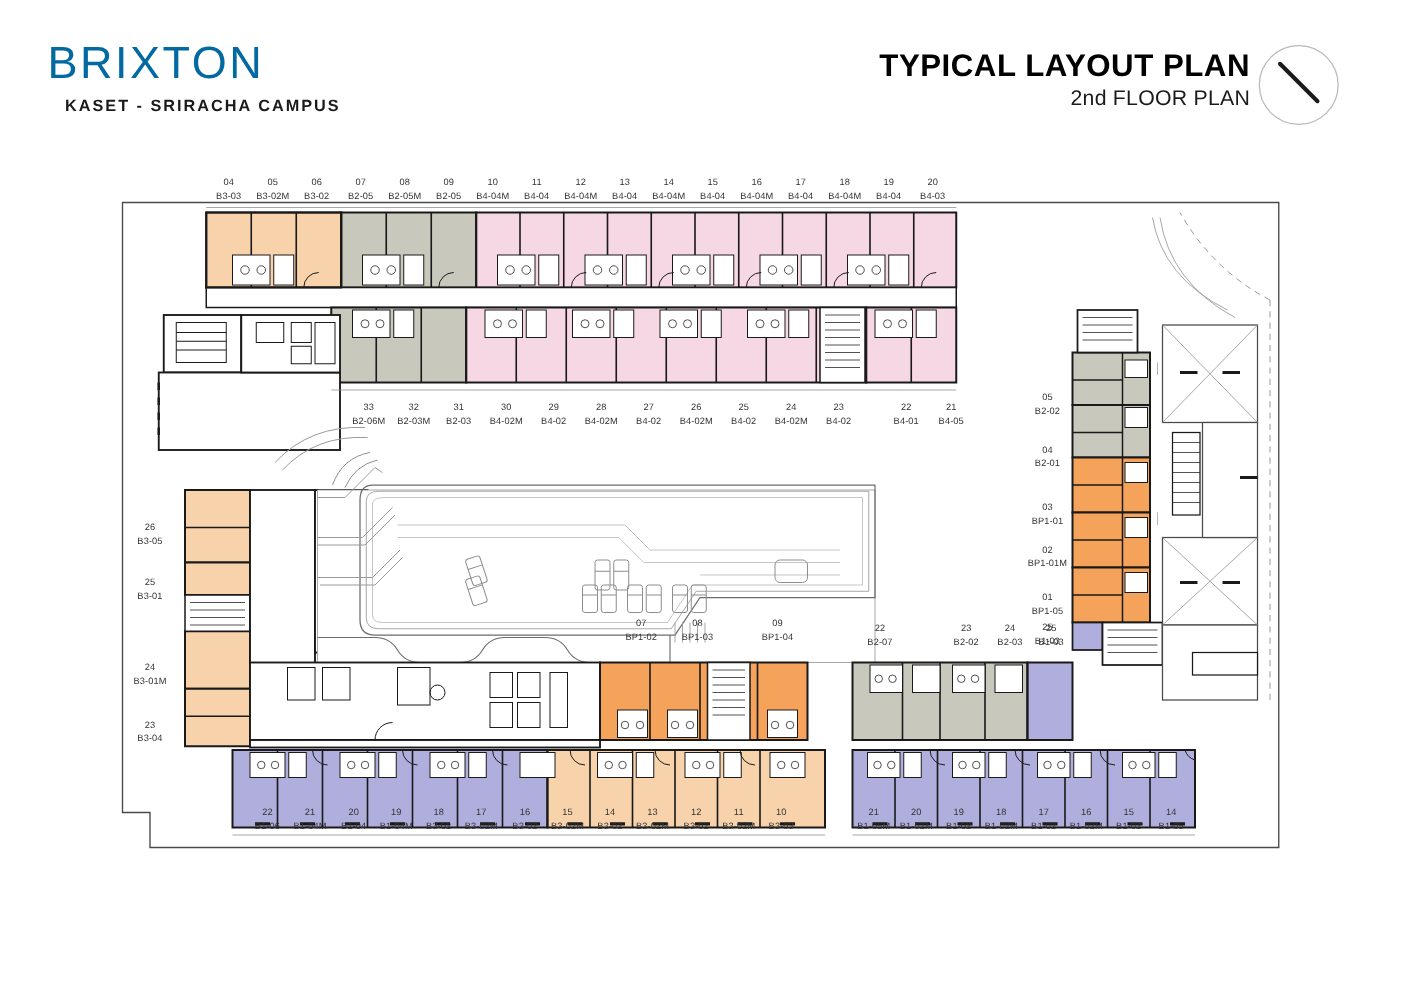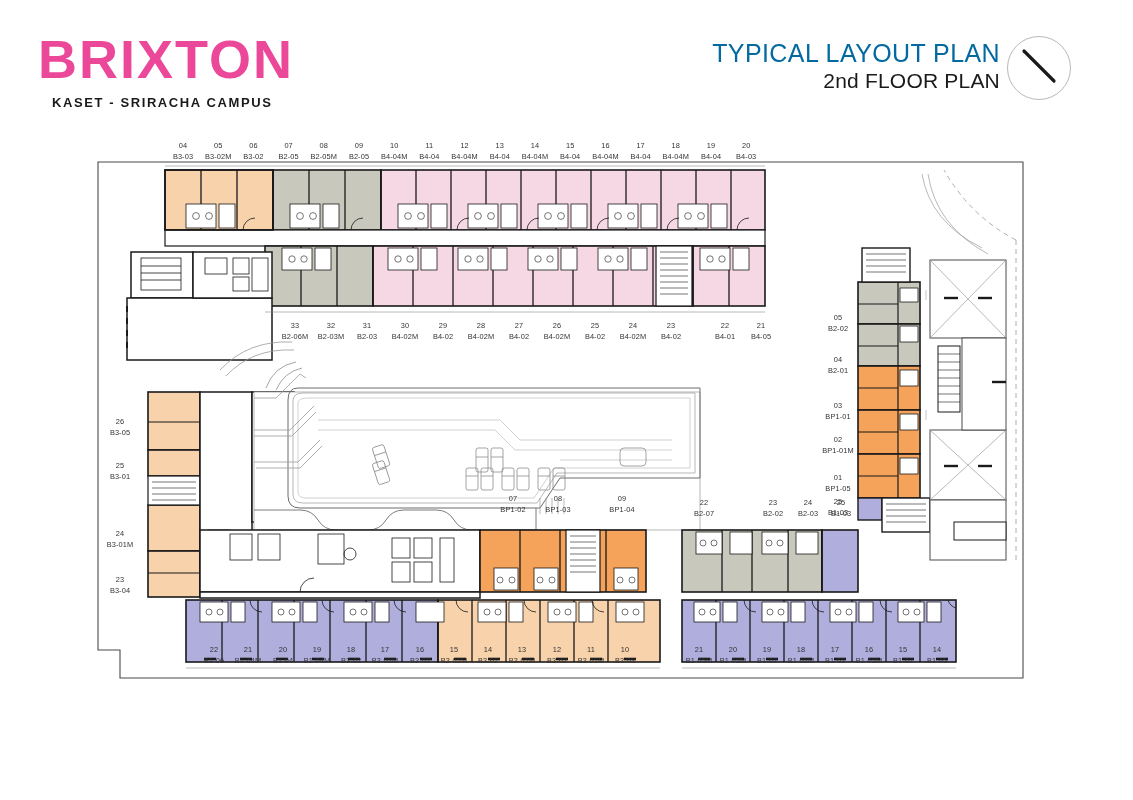--- a/index.html
+++ b/index.html
@@ -3,29 +3,29 @@
 <meta charset="utf-8">
 <title>Brixton Typical Layout Plan</title>
 <style>
   html,body{margin:0;padding:0;background:#ffffff;}
   body{width:1133px;height:800px;position:relative;overflow:hidden;
        font-family:"Liberation Sans","DejaVu Sans",sans-serif;color:#231f20;}
 
   
   #header{position:absolute;left:0;top:0;width:1133px;height:130px;}
   #logo-block{position:absolute;left:38px;top:32px;}
-  #brand-name{font-size:54px;font-weight:bold;letter-spacing:2px;line-height:1;
-              color:#ec4899;font-family:"Liberation Sans","DejaVu Sans",sans-serif;
+  #brand-name{font-size:36px;font-weight:normal;letter-spacing:2px;line-height:1;
+              color:#0369a1;font-family:"Liberation Sans","DejaVu Sans",sans-serif;
               position:relative;}
   #brand-sub{font-size:13px;font-weight:bold;letter-spacing:1.6px;color:#1a1a1a;
              margin-top:9px;margin-left:14px;}
 
   #title-block{position:absolute;right:133px;top:40px;text-align:right;}
-  #plan-title{font-size:25px;font-weight:normal;letter-spacing:.4px;color:#0369a1;line-height:1.05;}
-  #plan-sub{font-size:21px;letter-spacing:.2px;color:#1a1a1a;margin-top:3px;}
+  #plan-title{font-size:25px;font-weight:bold;letter-spacing:.4px;color:#000000;line-height:1.05;}
+  #plan-sub{font-size:17px;letter-spacing:.2px;color:#1a1a1a;margin-top:3px;}
   #compass{position:absolute;right:62px;top:36px;width:62px;height:62px;
            border:1px solid #b9b9b9;border-radius:50%;}
 
   
   #plan-wrap{position:absolute;left:0;top:130px;width:1133px;height:600px;}
   svg#plan{display:block;}
 
   .lbl{font-family:"Liberation Sans","DejaVu Sans",sans-serif;font-size:7.4px;
        fill:#333333;text-anchor:middle;letter-spacing:.1px;}
   .lbl-n{font-size:7.4px;}

